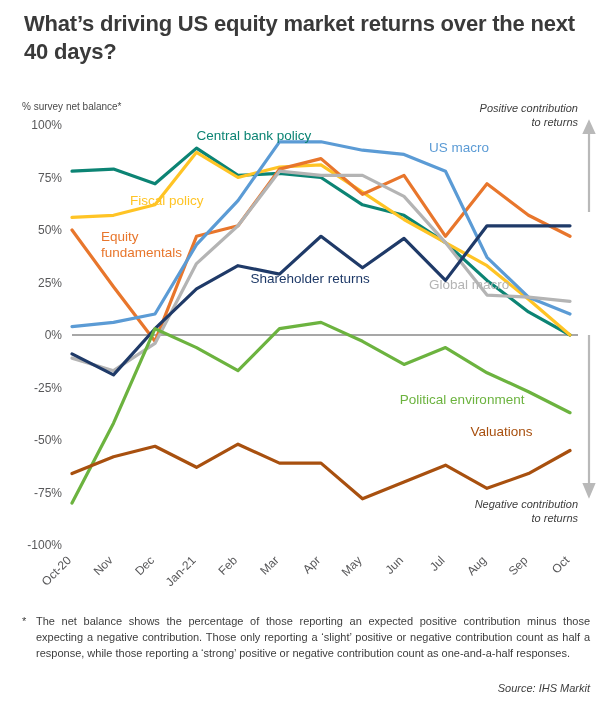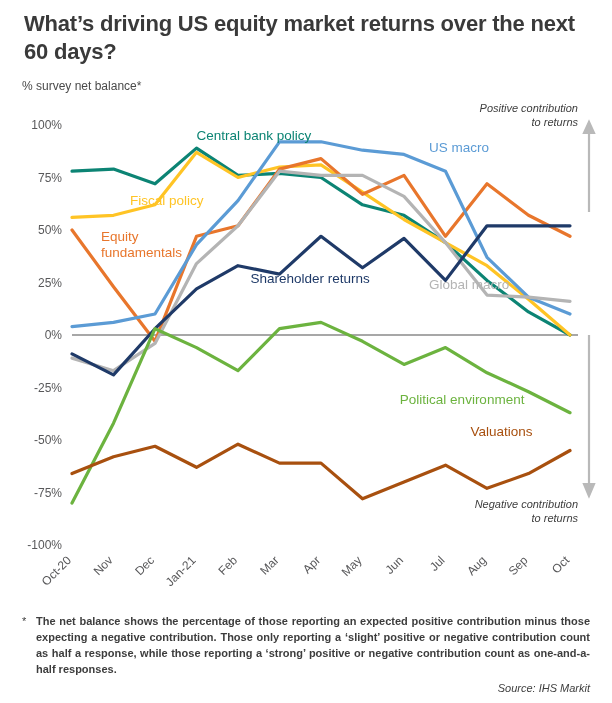--- a/index.html
+++ b/index.html
@@ -7,45 +7,45 @@
     width:612px;height:703px;background:#ffffff;
     font-family:"Liberation Sans",sans-serif;color:#404040;
     overflow:hidden;position:relative;
   }
   .title{
     position:absolute;left:24px;top:10px;width:560px;
     font-size:22px;font-weight:bold;line-height:1.28;color:#3a3a3a;
     letter-spacing:-0.2px;
   }
   .subtitle{
-    position:absolute;left:22px;top:79px;
-    font-size:12px;color:#4a4a4a;
+    position:absolute;left:22px;top:101px;
+    font-size:10px;color:#4a4a4a;
   }
   .chart-wrap{position:absolute;left:0;top:100px;width:612px;height:505px;}
   svg{display:block;}
   .axis-label{font-size:12px;fill:#58585a;font-family:"Liberation Sans",sans-serif;}
   .xtick{font-size:12px;fill:#58585a;font-family:"Liberation Sans",sans-serif;}
   .serieslabel{font-size:13.5px;font-family:"Liberation Sans",sans-serif;font-weight:400;}
   .annot{font-size:11px;font-style:italic;fill:#3d3d3d;font-family:"Liberation Sans",sans-serif;}
   .footnote{
     position:absolute;left:22px;top:614px;width:568px;
     font-size:11px;line-height:1.45;color:#3d3d3d;text-align:justify;
   }
   .footnote .star{position:absolute;left:0;top:0;}
-  .footnote .ftxt{display:block;margin-left:14px;font-weight:bold;}
+  .footnote .ftxt{display:block;margin-left:14px;}
   .source{
     position:absolute;right:22px;top:682px;
     font-size:11px;color:#3d3d3d;font-style:italic;
   }
   .divider{position:absolute;left:22px;top:604px;width:568px;height:1px;background:#ffffff;}
 </style>
 </head>
 <body>
 
-<div class="title">What’s driving US equity market returns over the next 60 days?</div>
+<div class="title">What’s driving US equity market returns over the next 40 days?</div>
 <div class="subtitle">% survey net balance*</div>
 
 <div class="chart-wrap">
   <svg id="chart" width="612" height="505" viewBox="0 0 612 505">
     <g id="ytick-group">
         <text x="62" y="29" text-anchor="end" class="axis-label">100%</text>
         <text x="62" y="81.5" text-anchor="end" class="axis-label">75%</text>
         <text x="62" y="134" text-anchor="end" class="axis-label">50%</text>
         <text x="62" y="186.5" text-anchor="end" class="axis-label">25%</text>
         <text x="62" y="239" text-anchor="end" class="axis-label">0%</text>

